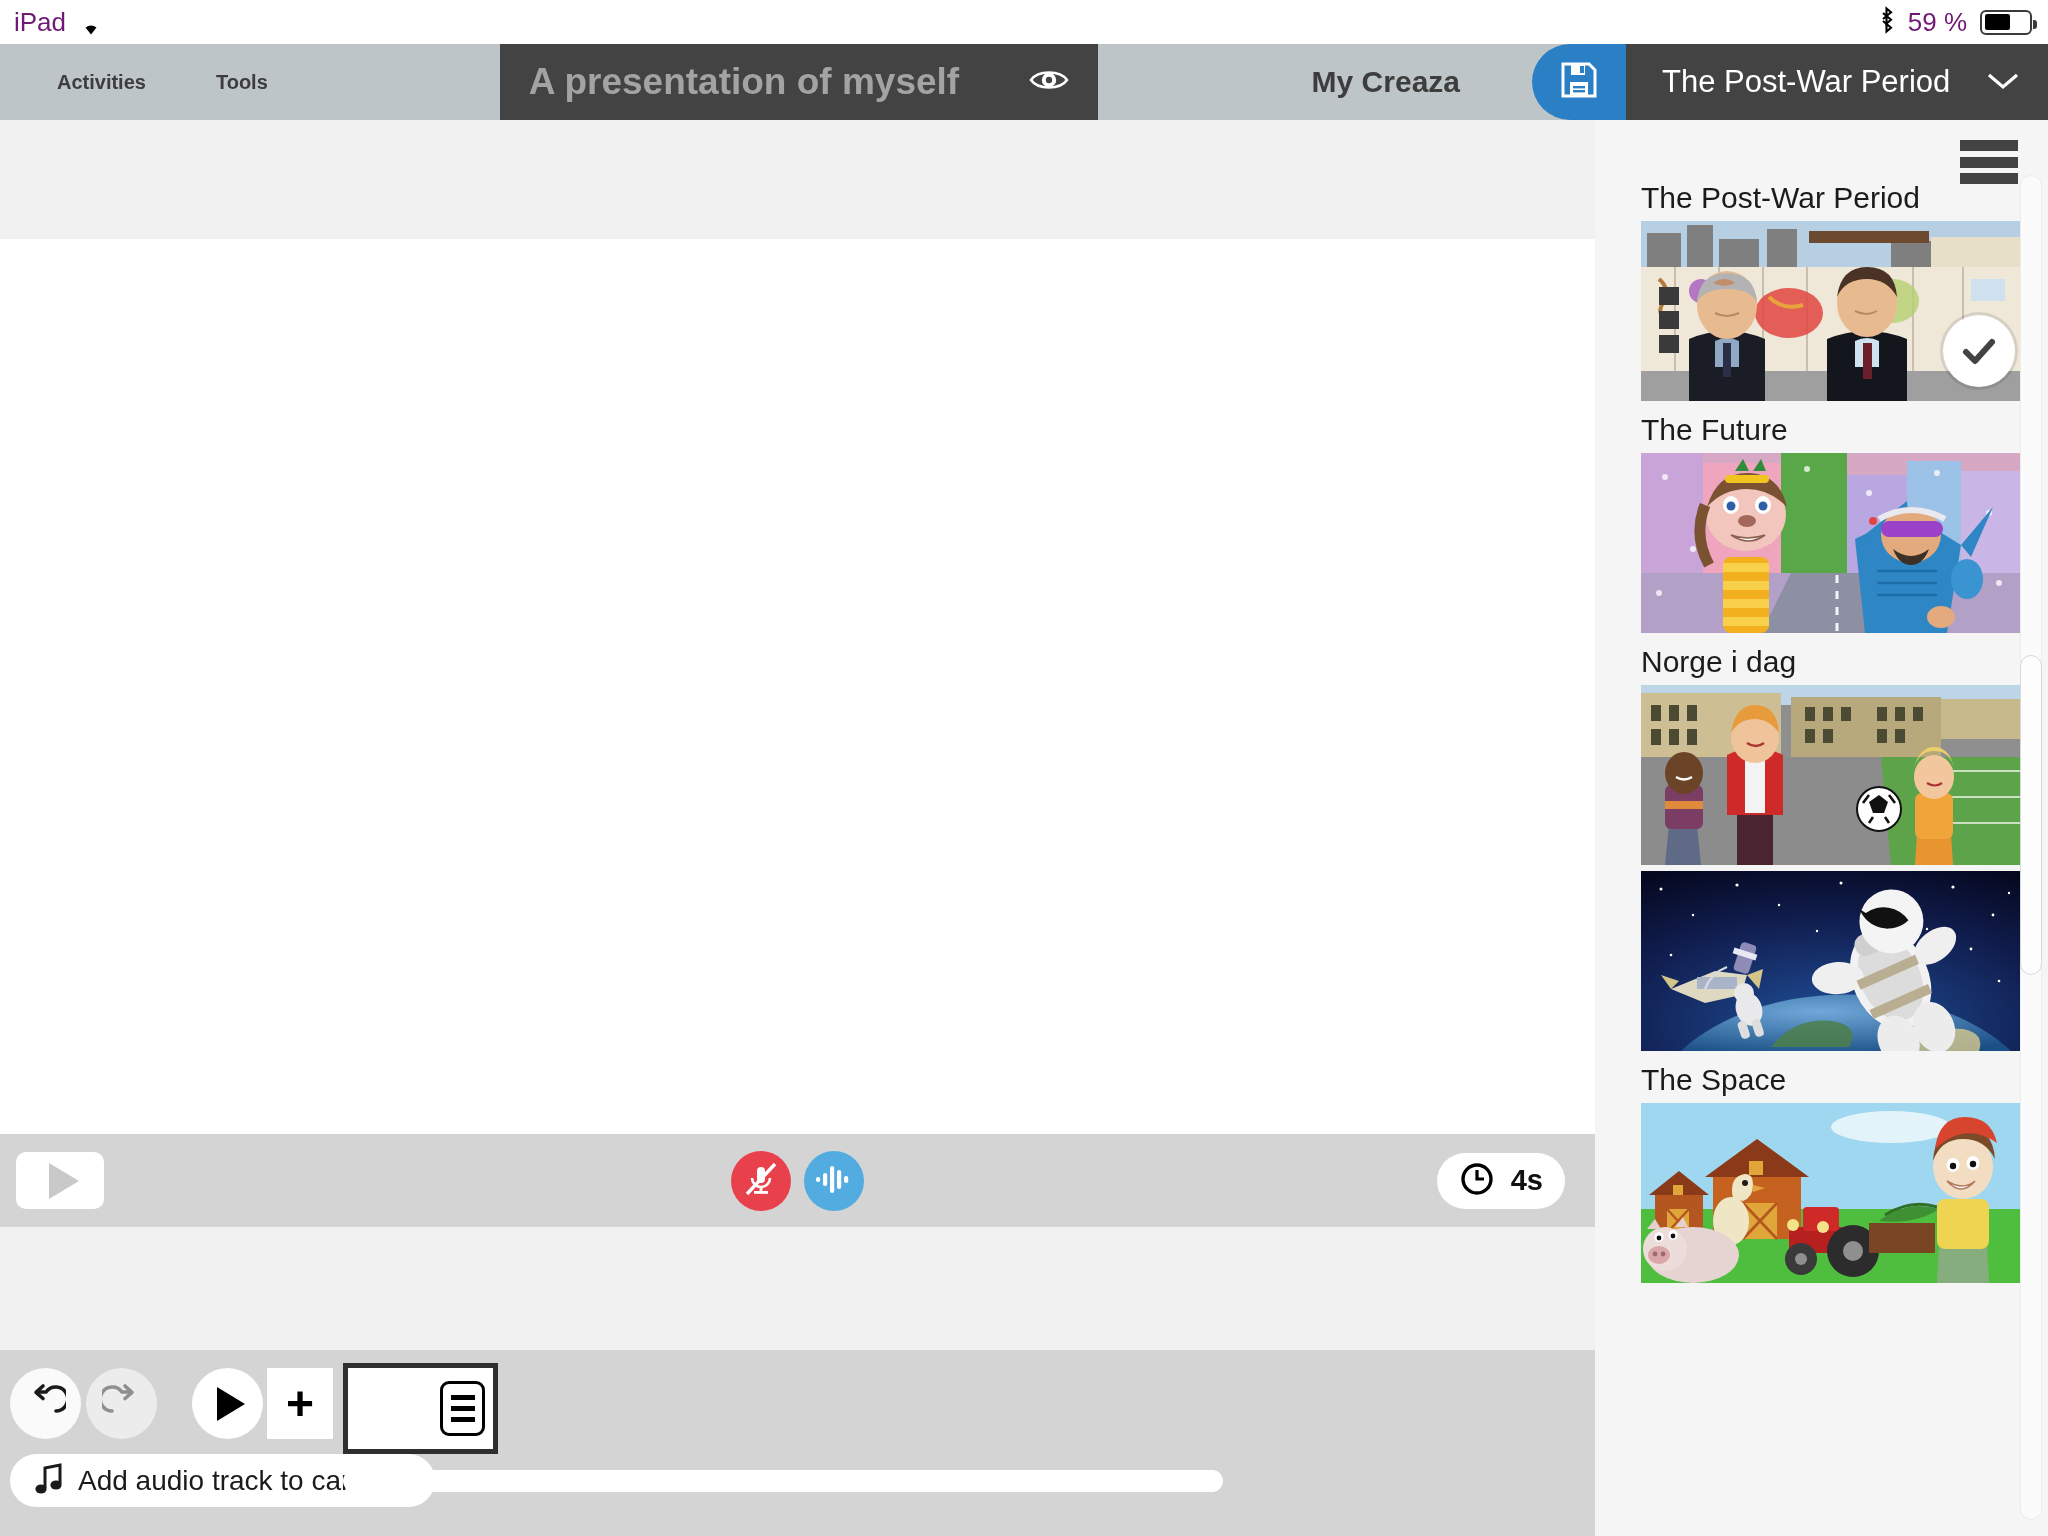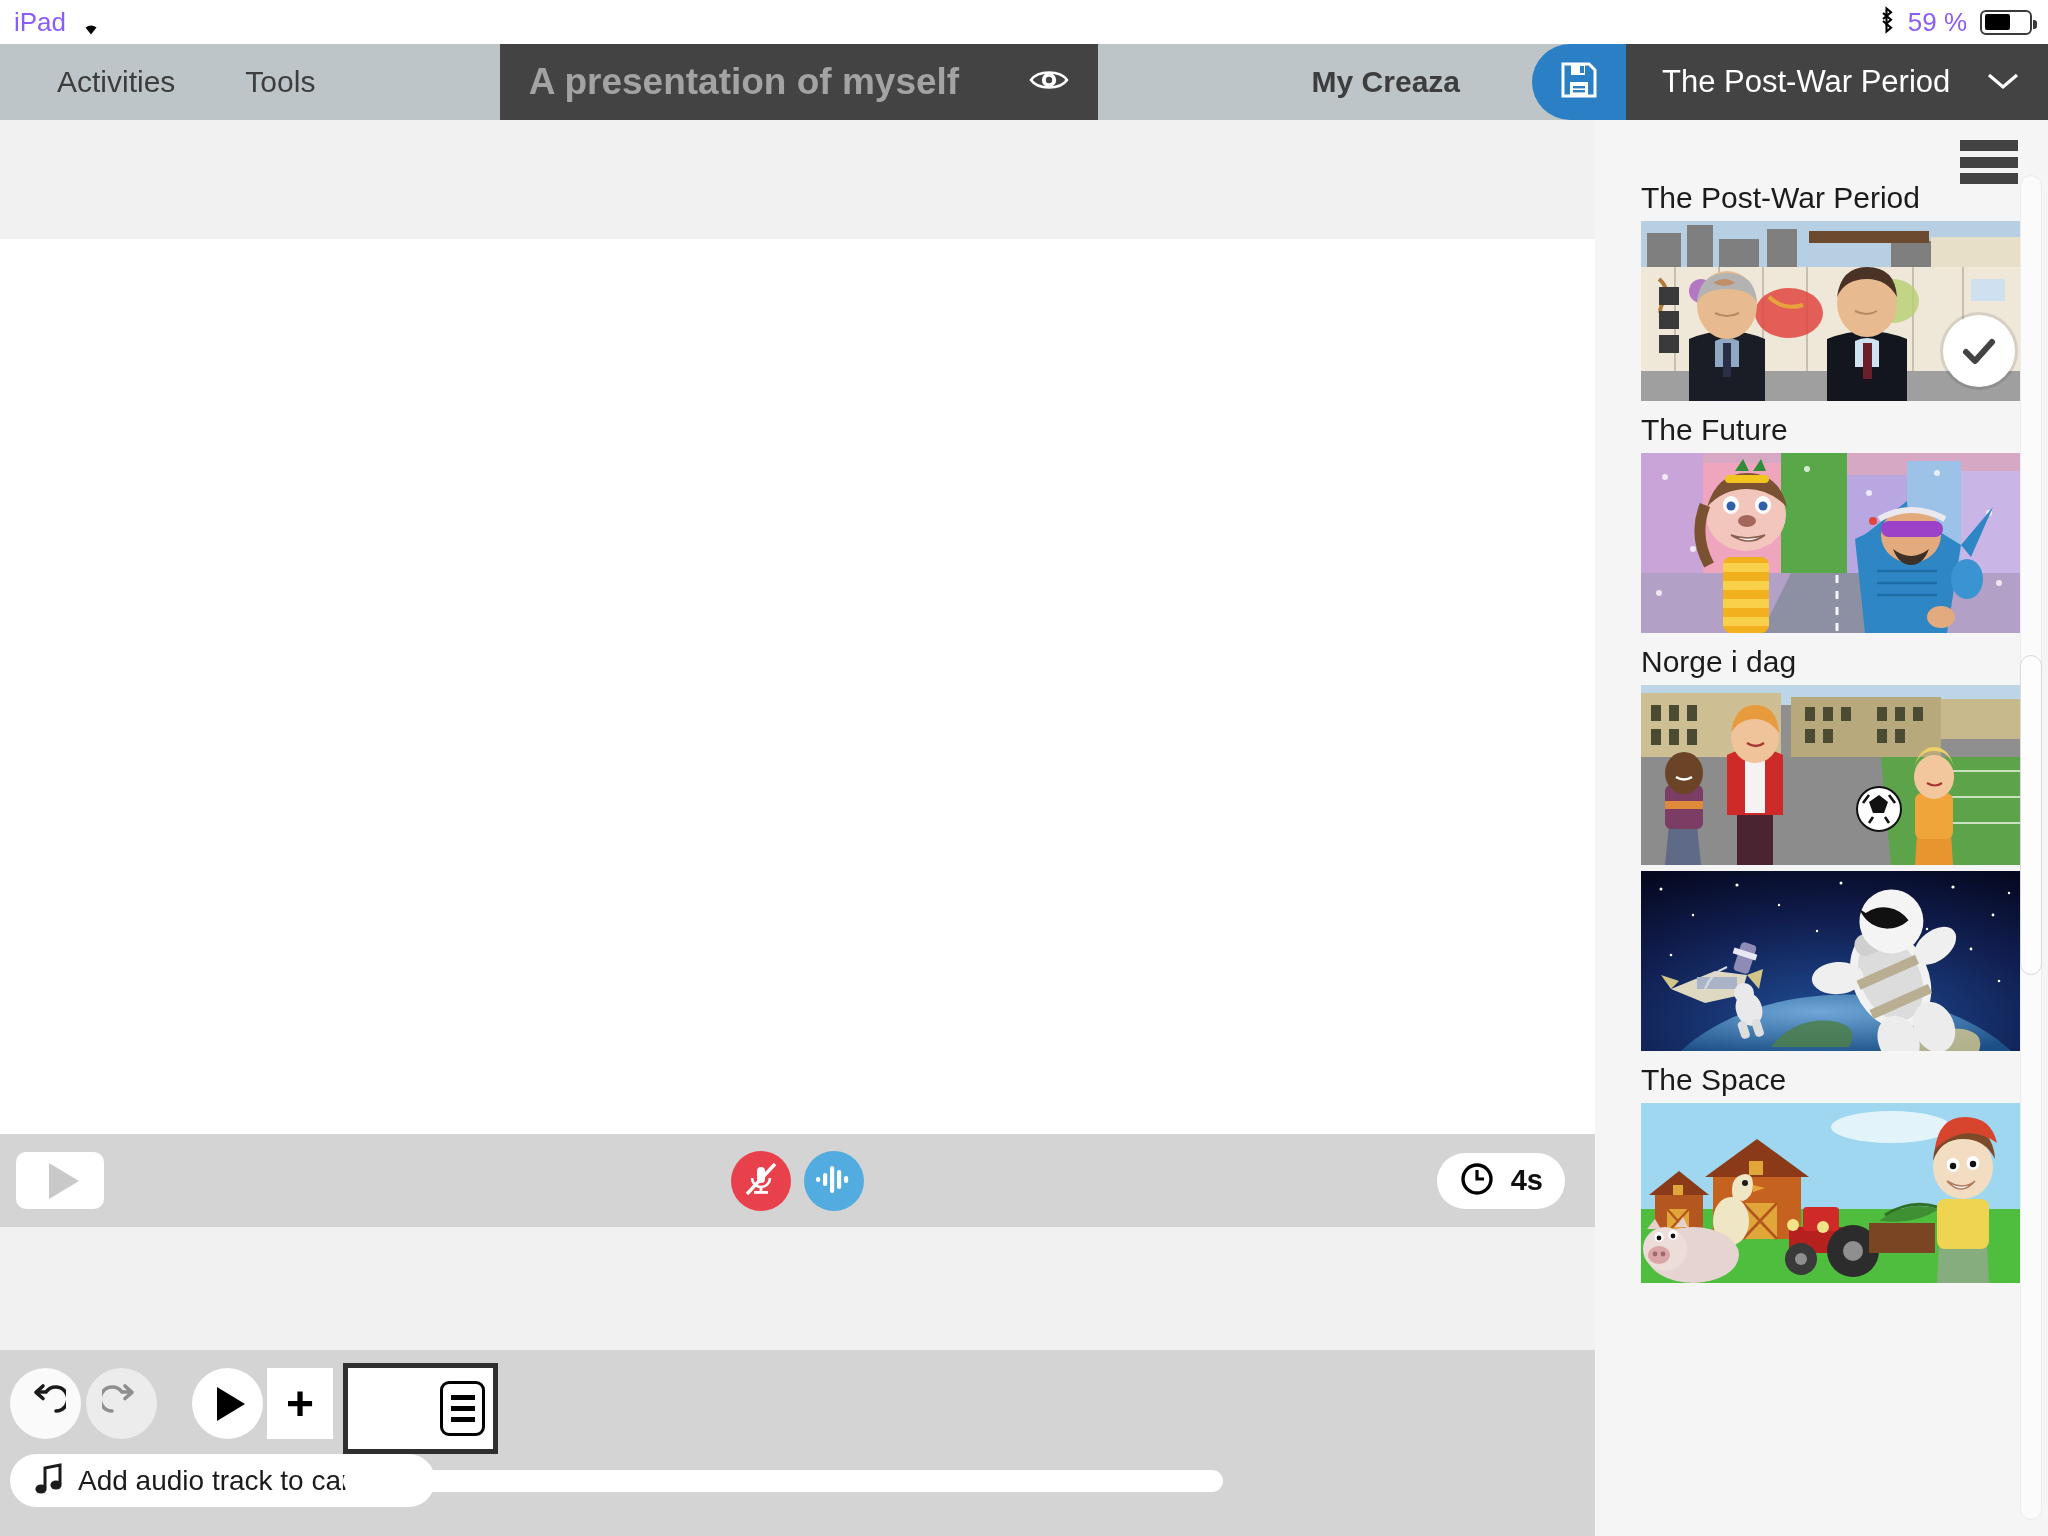--- a/index.html
+++ b/index.html
@@ -9,21 +9,21 @@
     background: #ffffff;
     font-family: "Liberation Sans", sans-serif;
   }
 
   
   #status-bar {
     position: absolute; top: 0; left: 0;
     width: 2048px; height: 44px;
     background: #ffffff;
     display: flex; align-items: center;
-    font-size: 26px; color: #8b5cf6;
+    font-size: 26px; color: #701a75;
   }
   #status-left { position: absolute; left: 14px; display: flex; align-items: center; gap: 12px; }
   #status-center { position: absolute; left: 0; width: 2048px; text-align: center; font-size: 26px; letter-spacing: .2px; }
   #status-right { position: absolute; right: 16px; display: flex; align-items: center; gap: 13px; }
   .wifi-icon { display: inline-block; width: 26px; height: 20px; position: relative; }
   .bt-icon { font-size: 27px; line-height: 1; }
   .batt-pct { font-size: 26px; }
   .batt-shell {
     width: 52px; height: 25px; border: 2.5px solid #3a3a3a; border-radius: 6px;
     position: relative; display: flex; align-items: center; padding: 2.5px;
@@ -38,21 +38,21 @@
   #topnav {
     position: absolute; top: 44px; left: 0;
     width: 2048px; height: 76px;
     display: flex; background: #bdc5c8;
   }
   .nav-left {
     flex: 0 0 500px; display: flex; align-items: center; gap: 70px;
     padding-left: 57px; background: #bdc5c8;
   }
   .nav-left .nav-item {
-    font-size: 30px; font-weight: normal; color: #3d3d3d;
+    font-size: 20px; font-weight: bold; color: #3d3d3d;
   }
   .nav-center {
     flex: 0 0 598px; background: #434343;
     display: flex; align-items: center; justify-content: center; gap: 70px;
   }
   .nav-center .doc-title {
     font-size: 37px; font-weight: bold; color: #a3a3a3;
   }
   .eye-icon { display: inline-block; }
   .nav-right {

